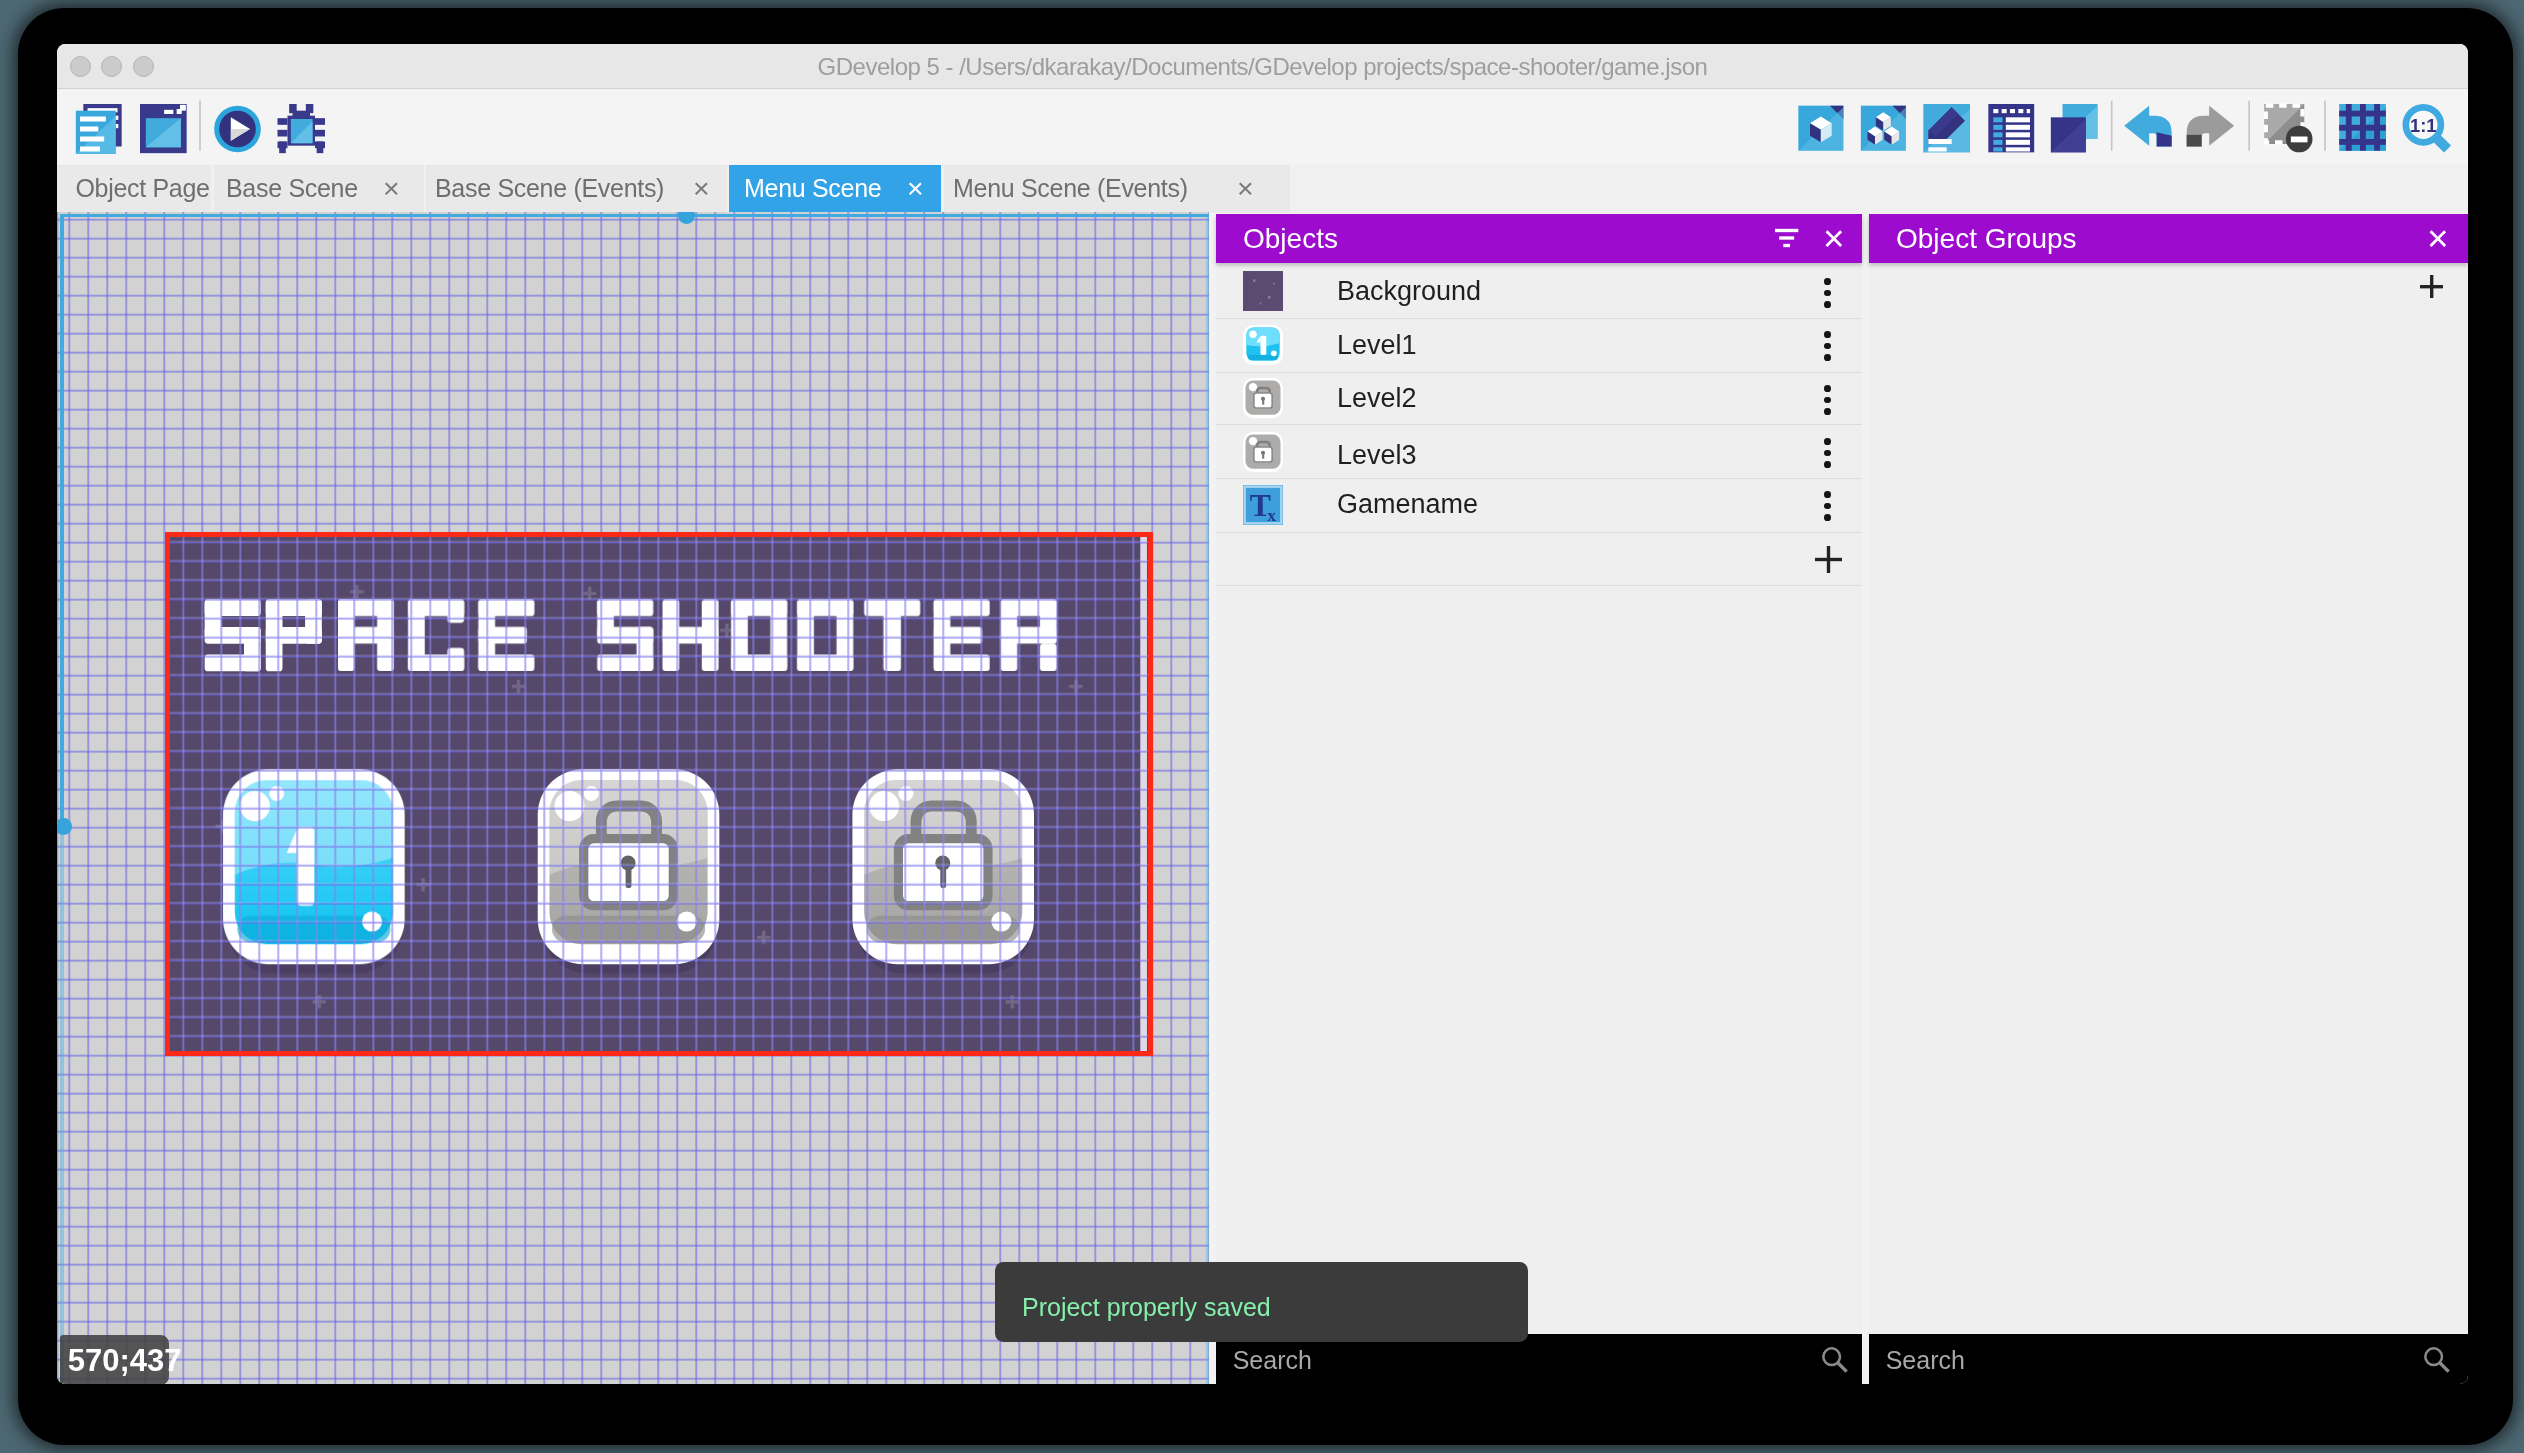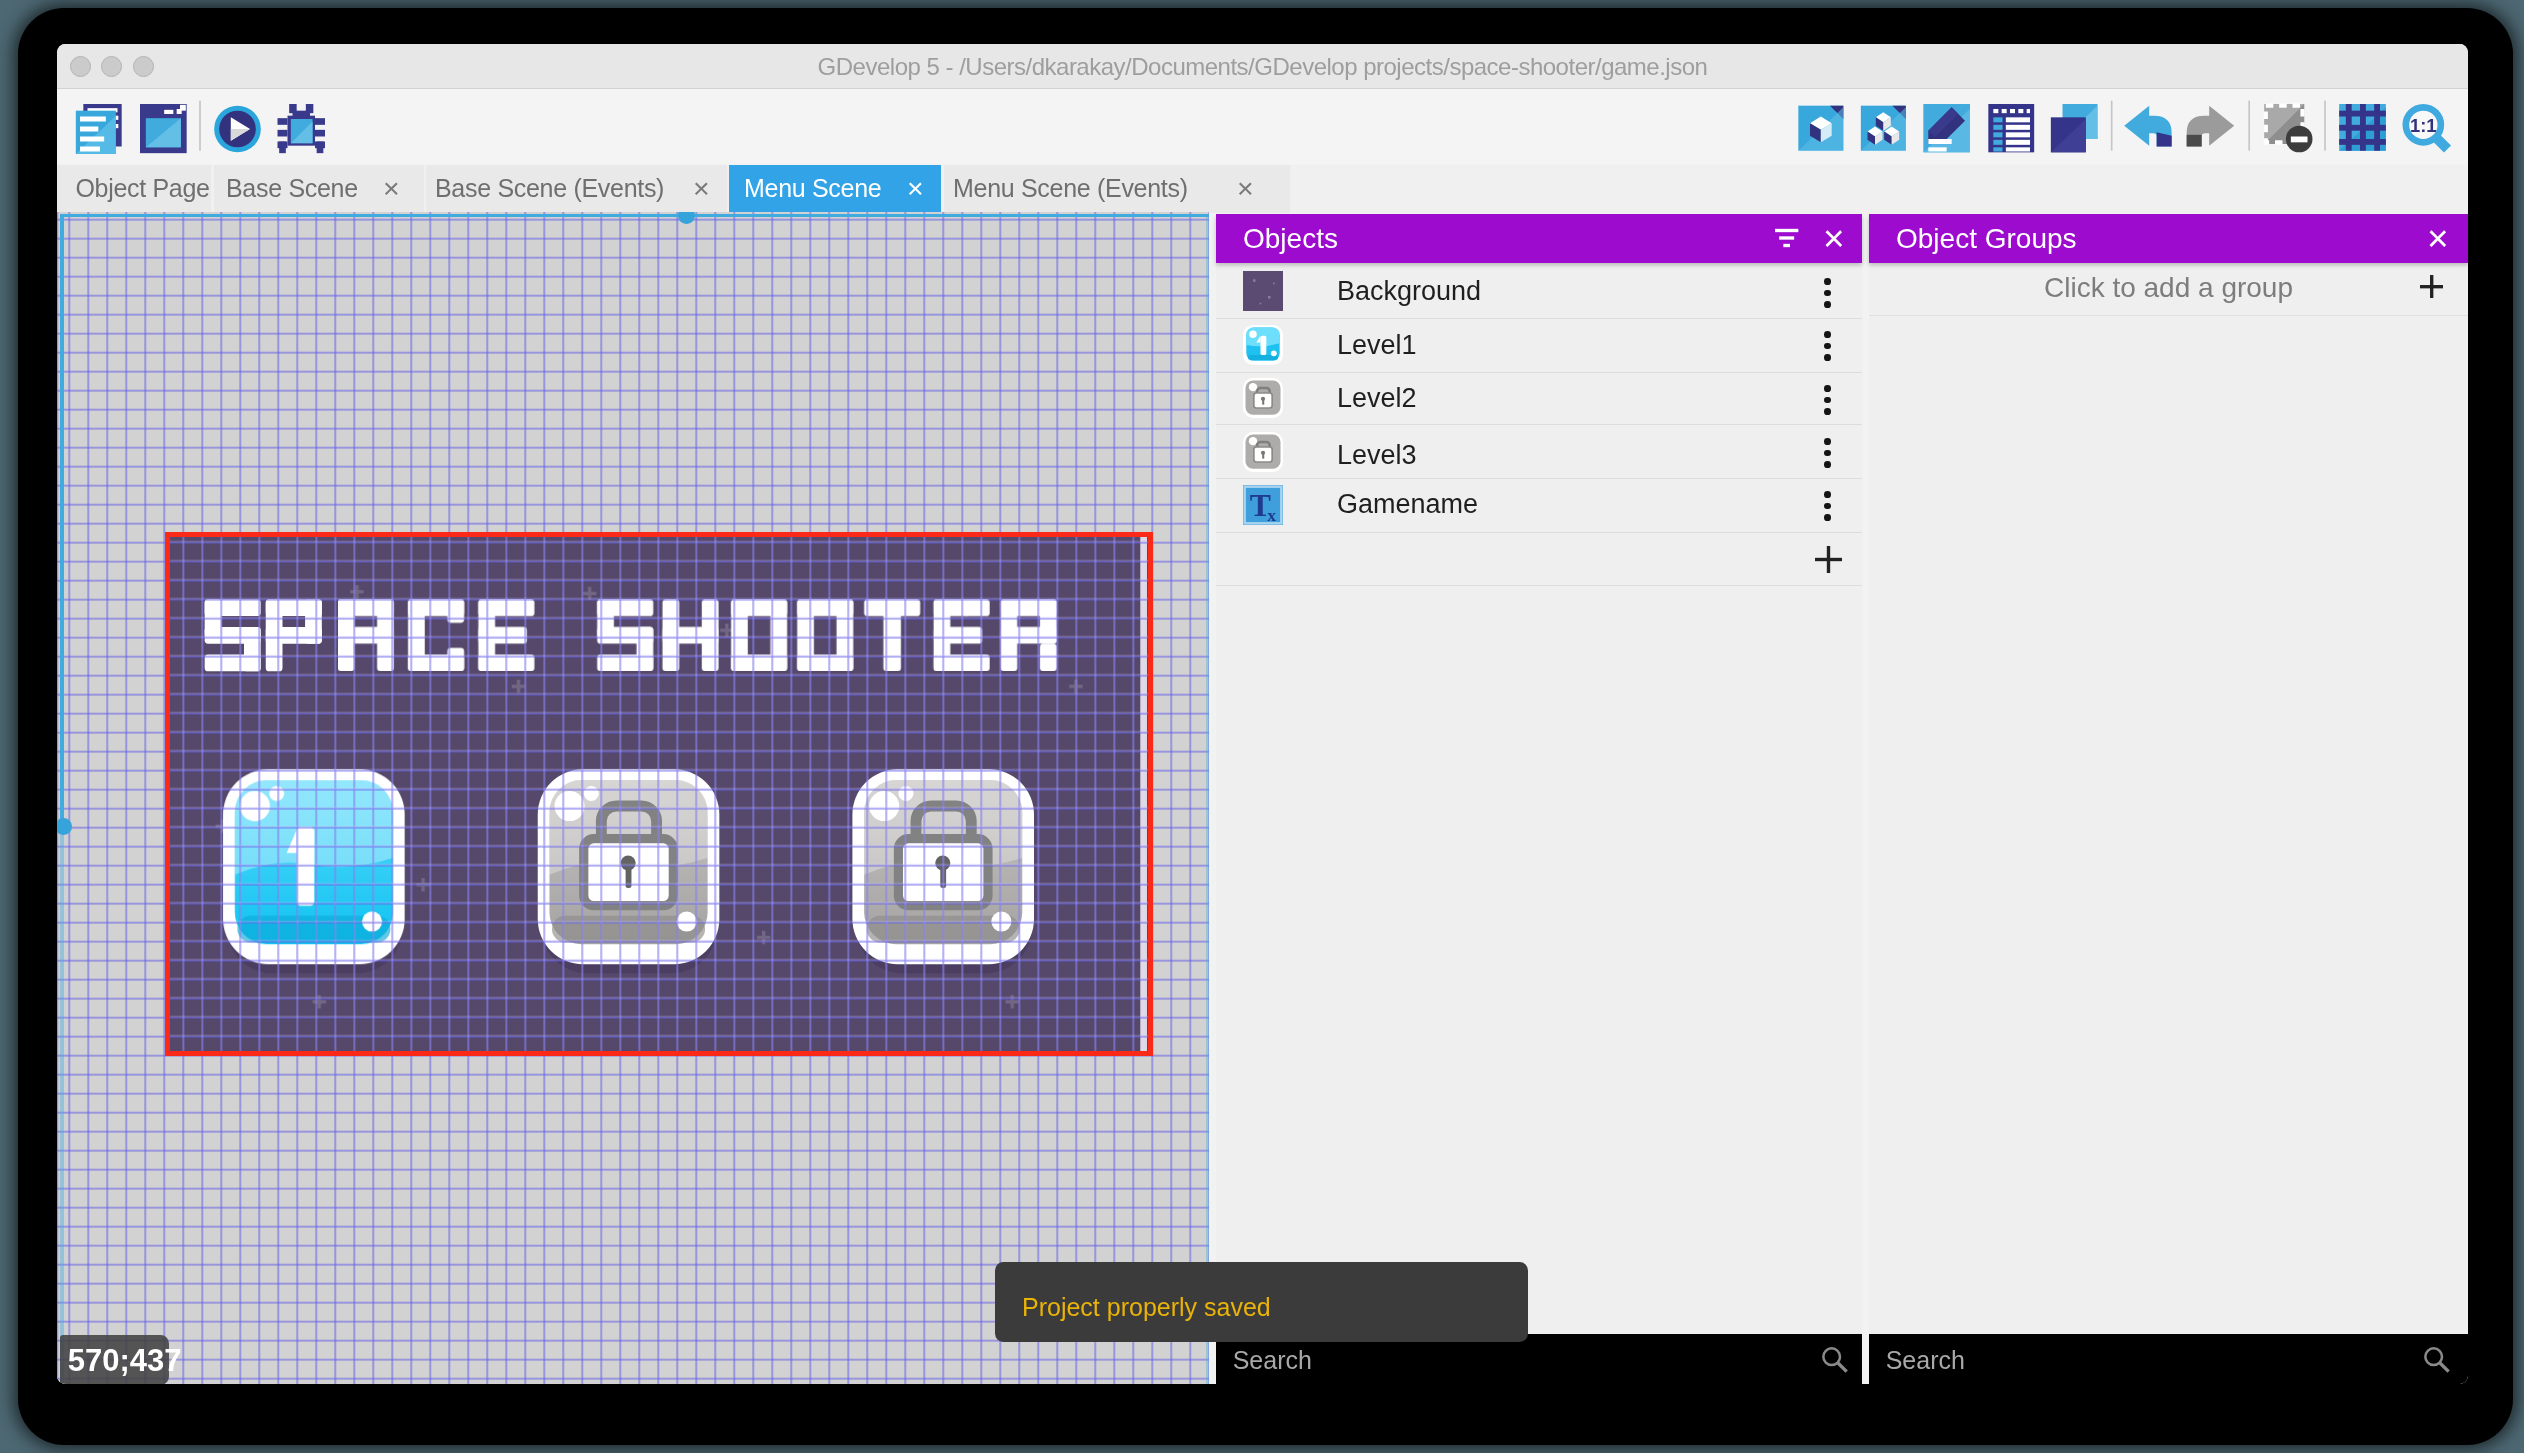--- a/index.html
+++ b/index.html
@@ -34,21 +34,21 @@
   .grpp{position:absolute;left:1812px;top:170px;width:599px;height:1170px;background:#efefef;}
   .phead{position:absolute;left:0;top:0;height:49px;background:#9d0bce;color:#fff;box-shadow:0 2.5px 4.2px rgba(0,0,0,0.22);}
   .ptitle{position:absolute;left:27px;top:0;height:49px;line-height:50px;font-size:28px;color:#fff;}
   .px{position:absolute;top:0;height:49px;line-height:49px;font-size:37px;color:#fff;font-weight:normal;}
   .row{position:absolute;left:0;width:646px;border-bottom:0.8px solid #dcdcdc;box-sizing:border-box;}
   .rowtxt{position:absolute;left:121px;font-size:27px;color:#1f1f1f;}
   .dots{position:absolute;left:608px;width:6.7px;}
   .dot{width:6.7px;height:6.7px;border-radius:50%;background:#151515;margin:0 0 5px 0;}
   .searchrow{position:absolute;left:0;top:1120px;width:100%;height:50px;background:#000000;}
   .searchtxt{position:absolute;left:16.7px;top:0;height:50px;line-height:52px;font-size:25px;color:#a8a8a8;}
-  .toast{position:absolute;left:938px;top:1218px;width:533px;height:80px;border-radius:8.4px;background:#3b3b3b;color:#eab308;font-size:25px;line-height:90px;padding-left:27px;box-sizing:border-box;}
+  .toast{position:absolute;left:938px;top:1218px;width:533px;height:80px;border-radius:8.4px;background:#3b3b3b;color:#86efac;font-size:25px;line-height:90px;padding-left:27px;box-sizing:border-box;}
 </style>
 </head>
 <body>
 <div class="shadow"></div>
 <div class="win">
 
   <div class="titlebar">
     <div class="tl" style="left:13.4px;"></div>
     <div class="tl" style="left:44px;"></div>
     <div class="tl" style="left:76px;"></div>
@@ -509,21 +509,20 @@
         <line x1="21" y1="21" x2="32" y2="32" stroke="#8a8a8a" stroke-width="4"></line>
       </svg>
     </div>
   </div>
 
   <div class="grpp">
     <div class="phead" style="width:599px;">
       <div class="ptitle">Object Groups</div>
       <div class="px" style="left:558px;">×</div>
     </div>
-    <div style="position:absolute;left:0;top:49px;width:599px;height:53px;line-height:50px;text-align:center;font-size:28px;color:#7d7d7d;border-bottom:0.8px solid #e0e0e0;box-sizing:border-box;">Click to add a group</div>
     <svg style="position:absolute;left:551px;top:61px;" width="23.4" height="23.4" viewBox="0 0 28 28">
       <rect x="12" y="0" width="4" height="28" fill="#222"></rect>
       <rect x="0" y="12" width="28" height="4" fill="#222"></rect>
     </svg>
     <div class="searchrow">
       <div class="searchtxt">Search</div>
       <svg style="position:absolute;left:553px;top:11px;" width="30" height="30" viewBox="0 0 36 36">
         <circle cx="14" cy="14" r="10" fill="none" stroke="#8a8a8a" stroke-width="3"></circle>
         <line x1="21" y1="21" x2="32" y2="32" stroke="#8a8a8a" stroke-width="4"></line>
       </svg>

